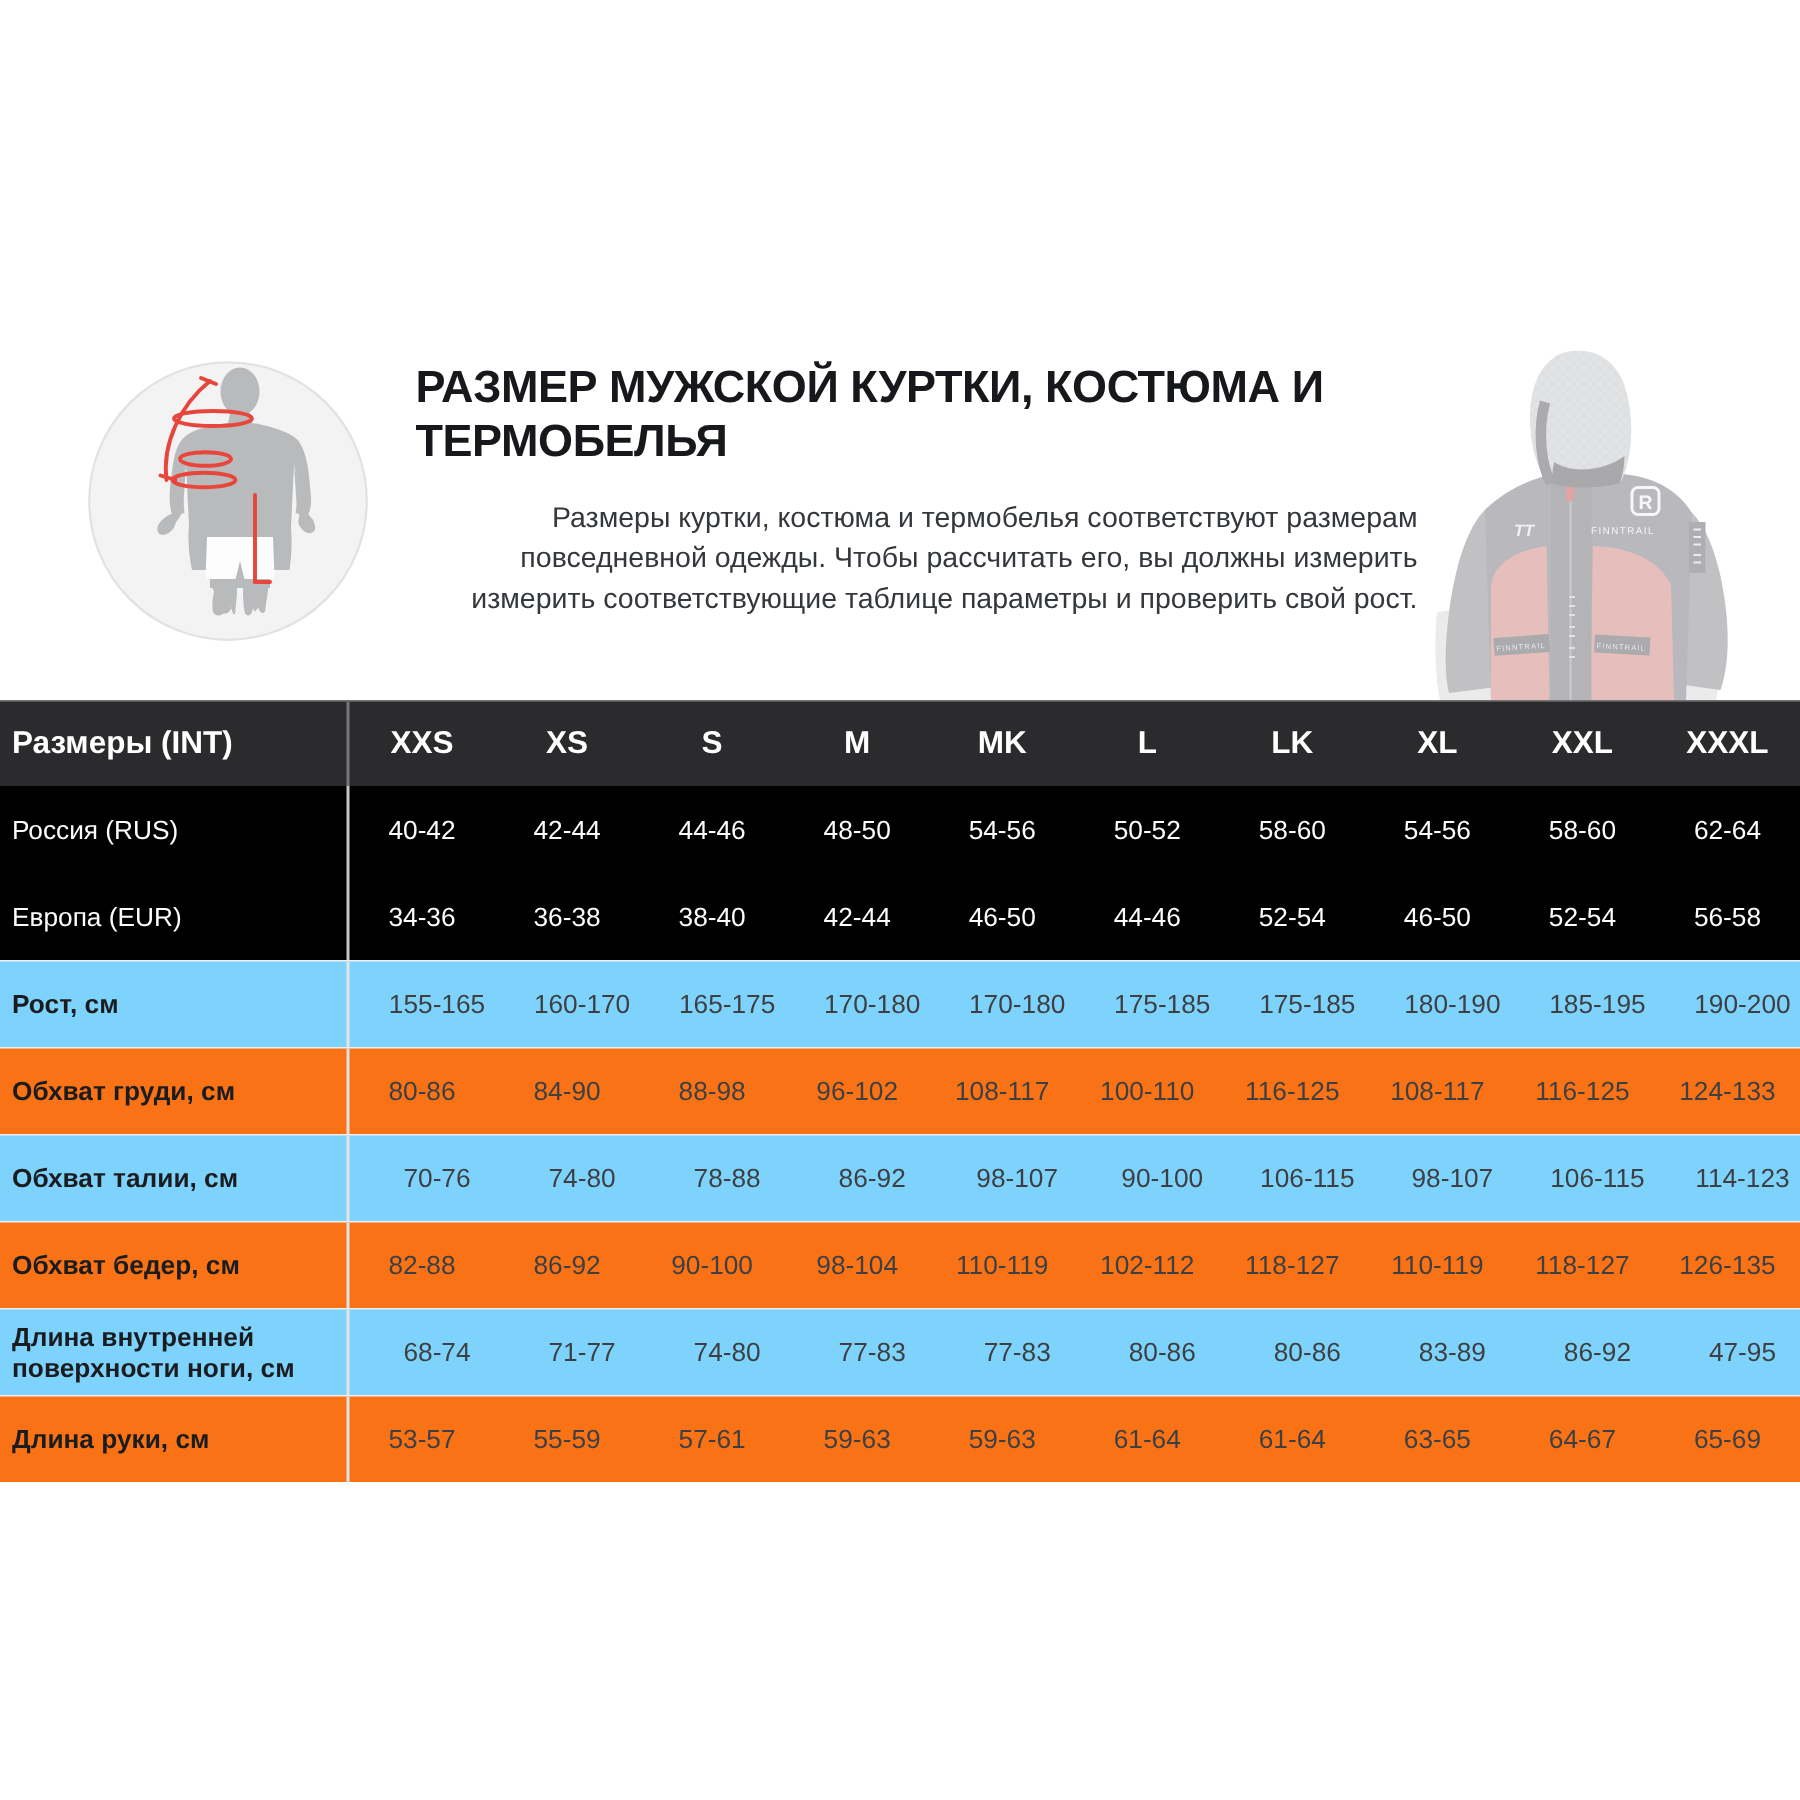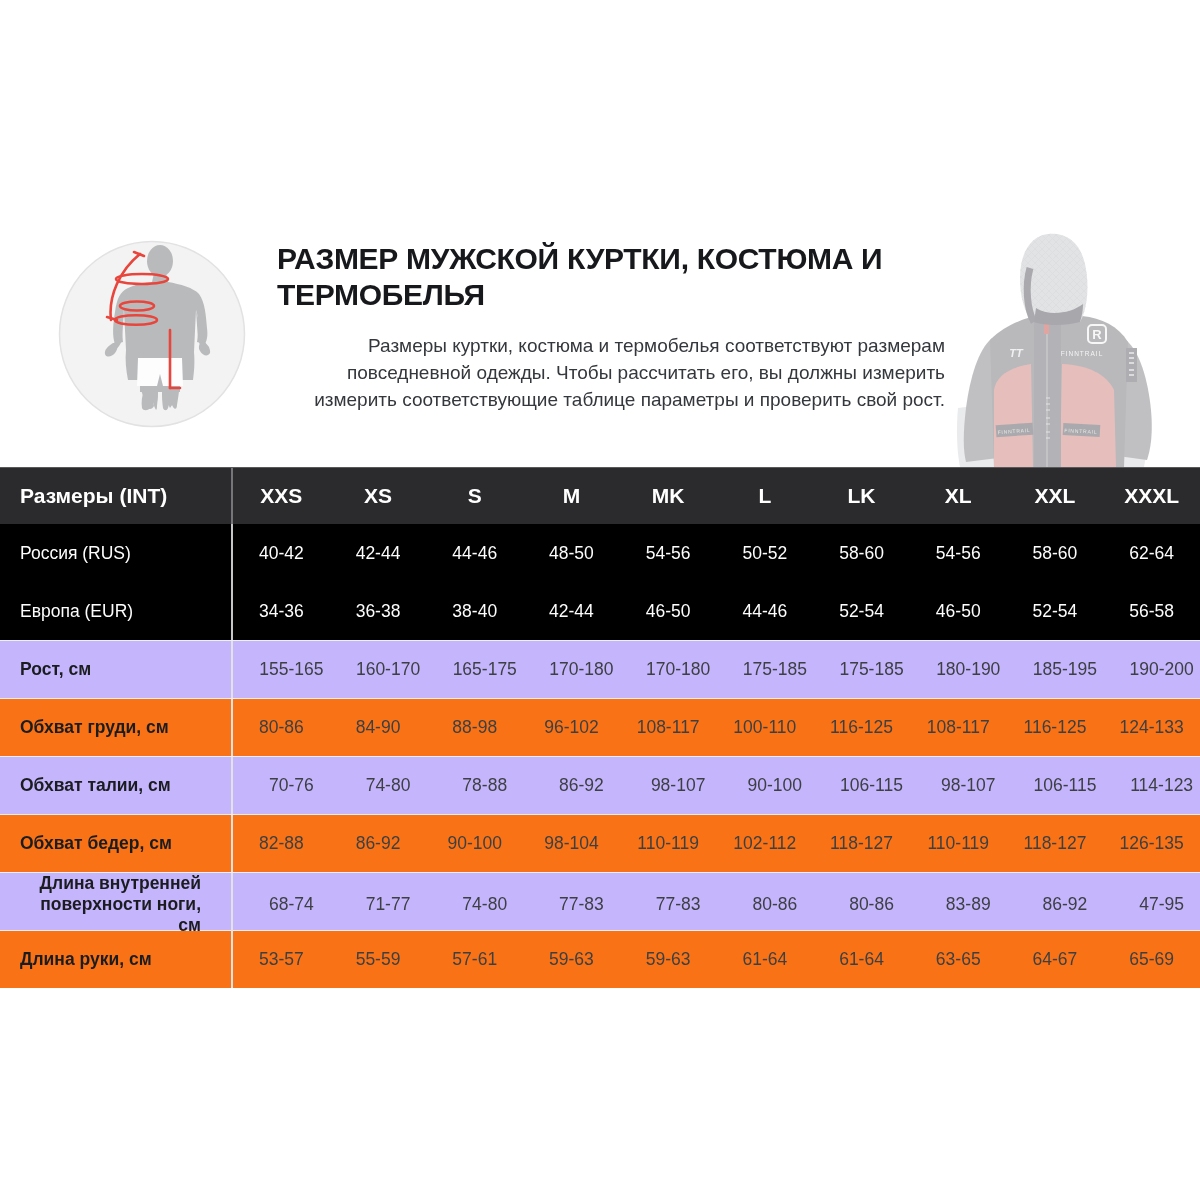--- a/index.html
+++ b/index.html
@@ -11,32 +11,32 @@
   .intro-text { position:absolute; left:252px; top:241px; width:680px;margin-left:25px; }
   .page-title { font-size:30px; line-height:36px; font-weight:bold; color:#17181b; letter-spacing:-0.3px; text-transform:uppercase; }
   .page-desc { margin-top:19px; font-size:19px; line-height:27px; color:#34373b; width:668px;text-align:right; }
 
   .jacket-wrap { position:absolute; left:930px; top:228px; width:270px; height:239px; overflow:hidden; z-index:0; }
 
   
   .size-table { position:absolute; left:0; top:467px; width:1200px; z-index:2; }
   .row { display:grid; grid-template-columns:233px repeat(10, 1fr); align-items:center; }
   .cell { text-align:center; }
-  .cell.label { text-align:right; padding-left:8px;margin-left:12px; }
+  .cell.label { text-align:left; padding-left:8px; }
 
   .row.head { height:57px; background:#2b2b2d; border-top:1px solid #59595b; }
   .row.head .cell { color:#ffffff; font-weight:bold; font-size:21px; }
   .row.head .cell.label { font-size:21px; border-right:2px solid #76767a; height:100%; display:flex; align-items:center; }
 
   .row.gray { height:58px; background:#000000; }
   .row.gray .cell { color:#fdfdfd; font-size:17.5px; }
   .row.gray .cell.label { border-right:2px solid #c6c6c8; height:100%; display:flex; align-items:center; }
 
   .row.body { height:58px; background:#f97316; border-top:1px solid #efeff0; }
-  .row.body.stripe { background:#c4b5fd;gap:20px; }
+  .row.body.stripe { background:#7dd3fc;gap:20px; }
   .row.body .cell { color:#3d3f42; font-size:17.5px; }
   .row.body .cell.label { color:#1b1c1f; font-weight:bold; font-size:17.5px; line-height:21px;
       border-right:2px solid #e3e3e5; height:100%; display:flex; align-items:center; padding-right:30px; }
 </style>
 </head>
 <body>
 
 <div class="page">
 
   <svg class="measure-icon" viewBox="0 0 188 188" aria-hidden="true">

